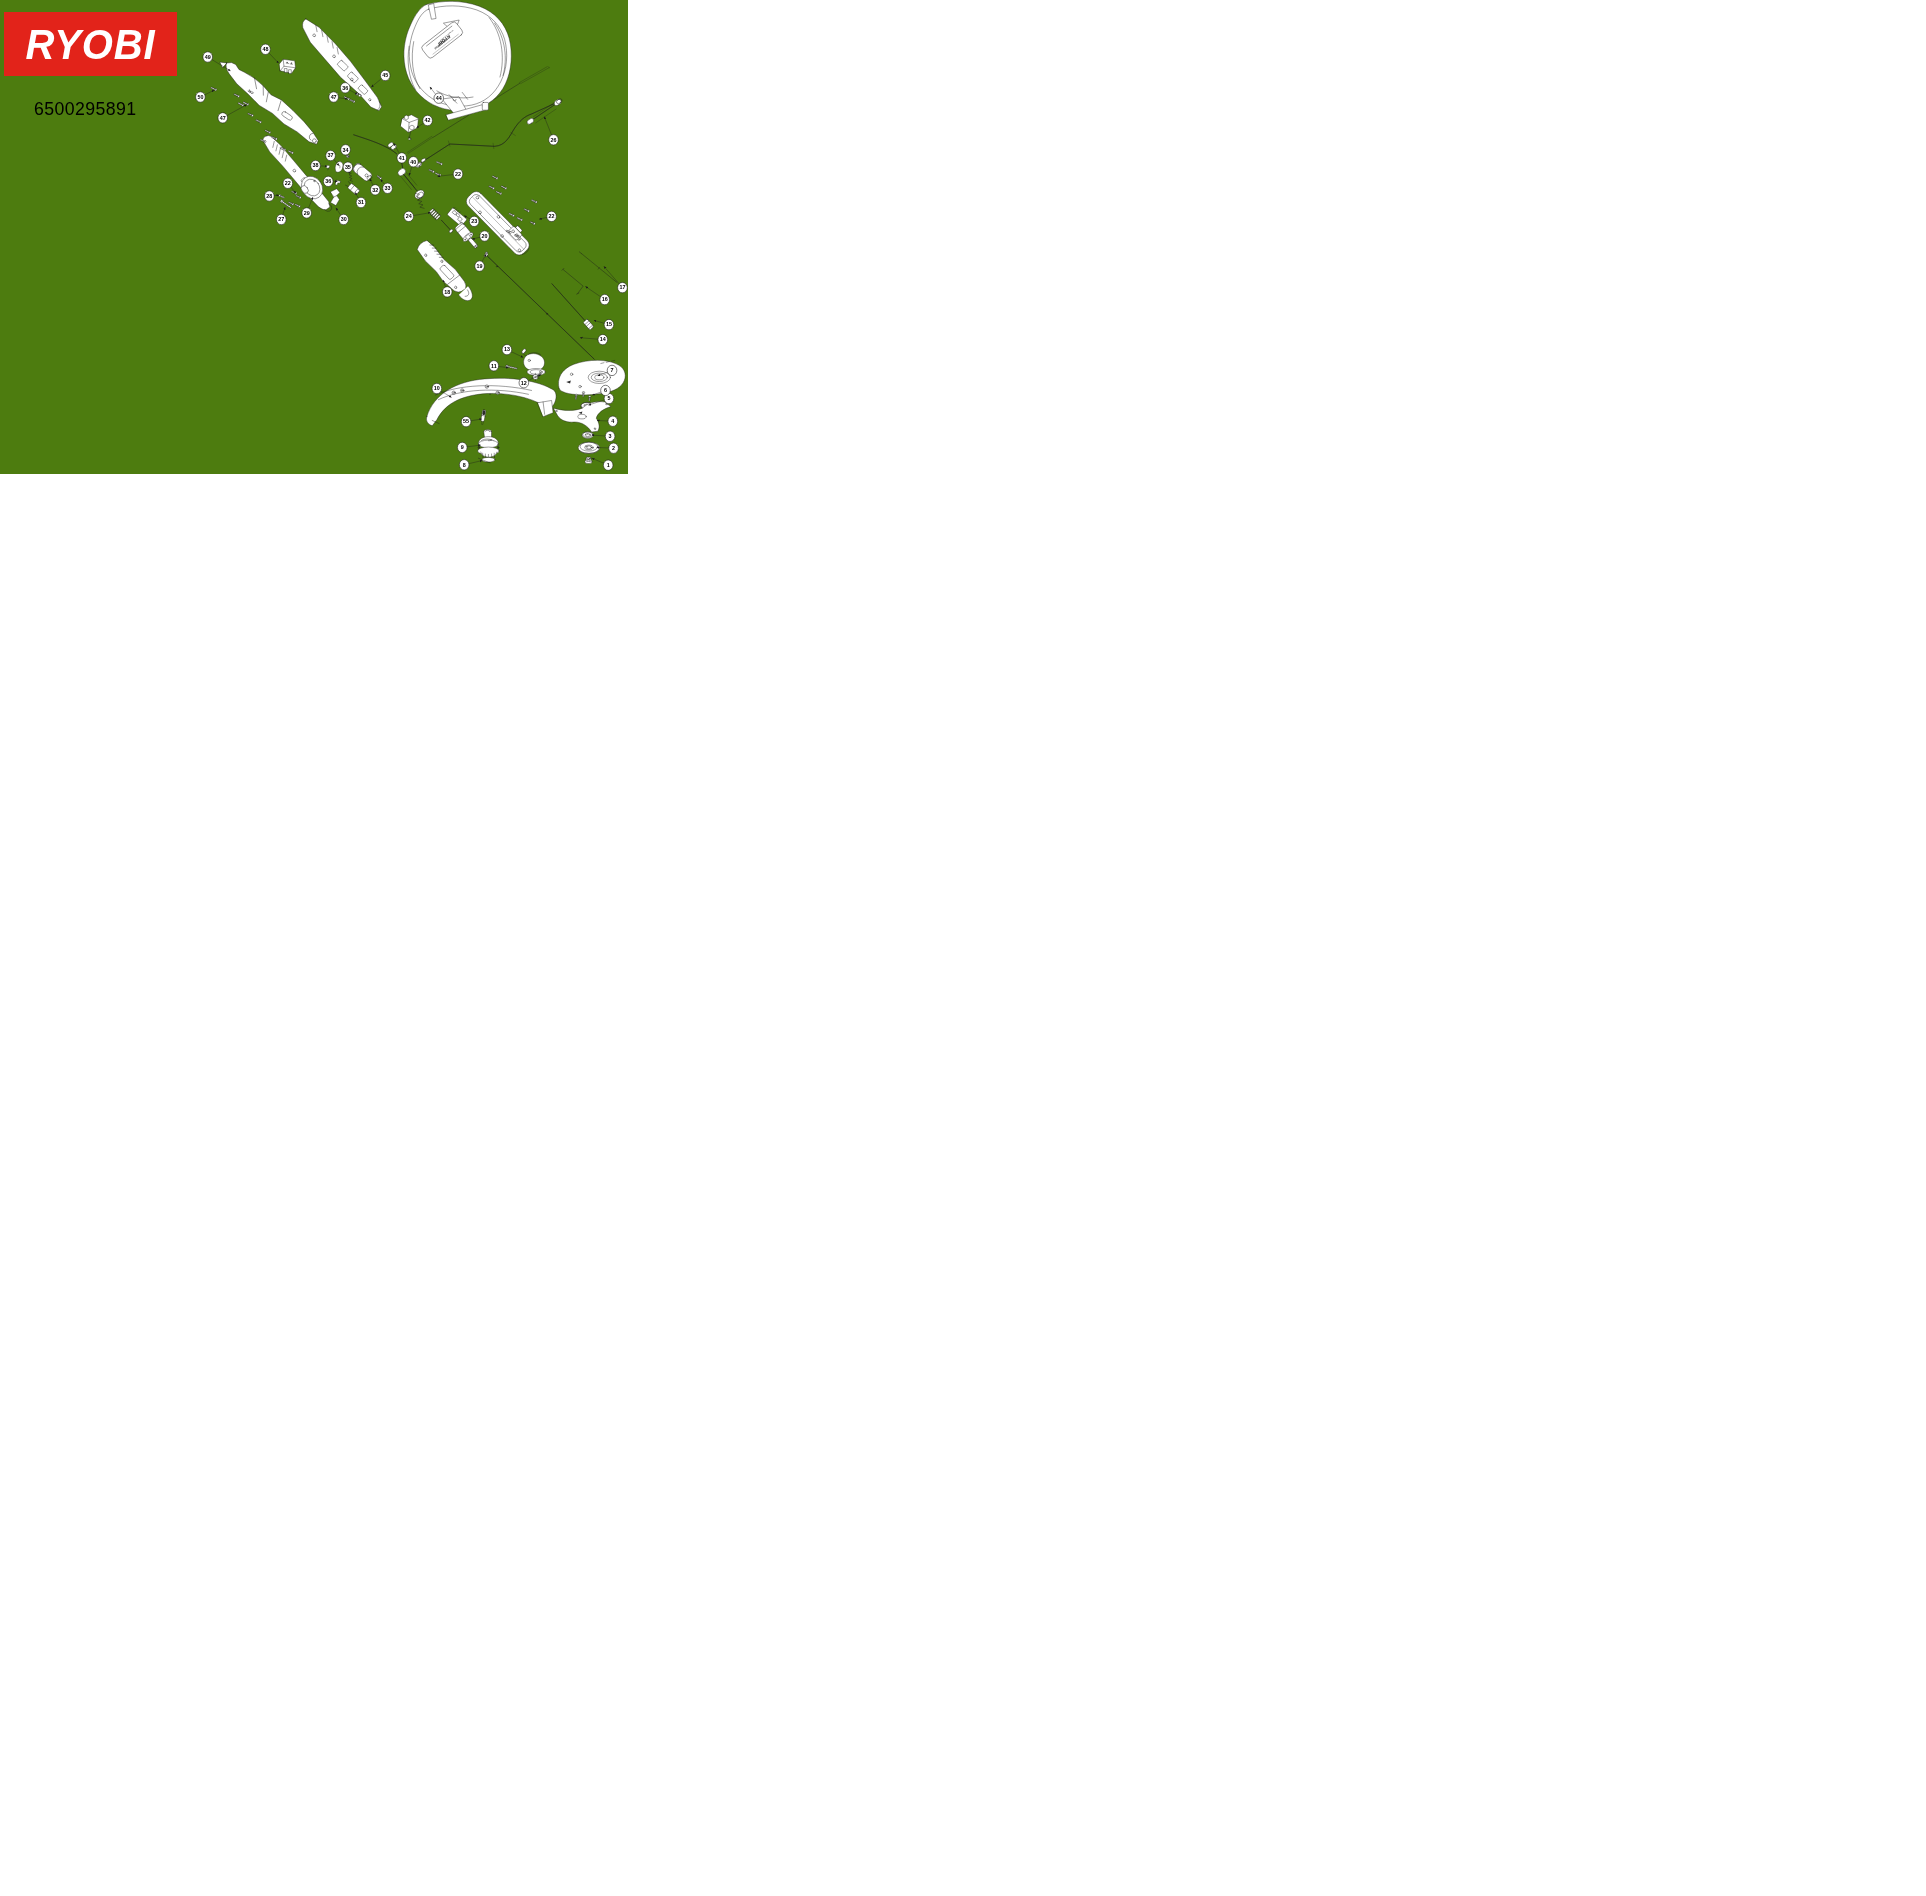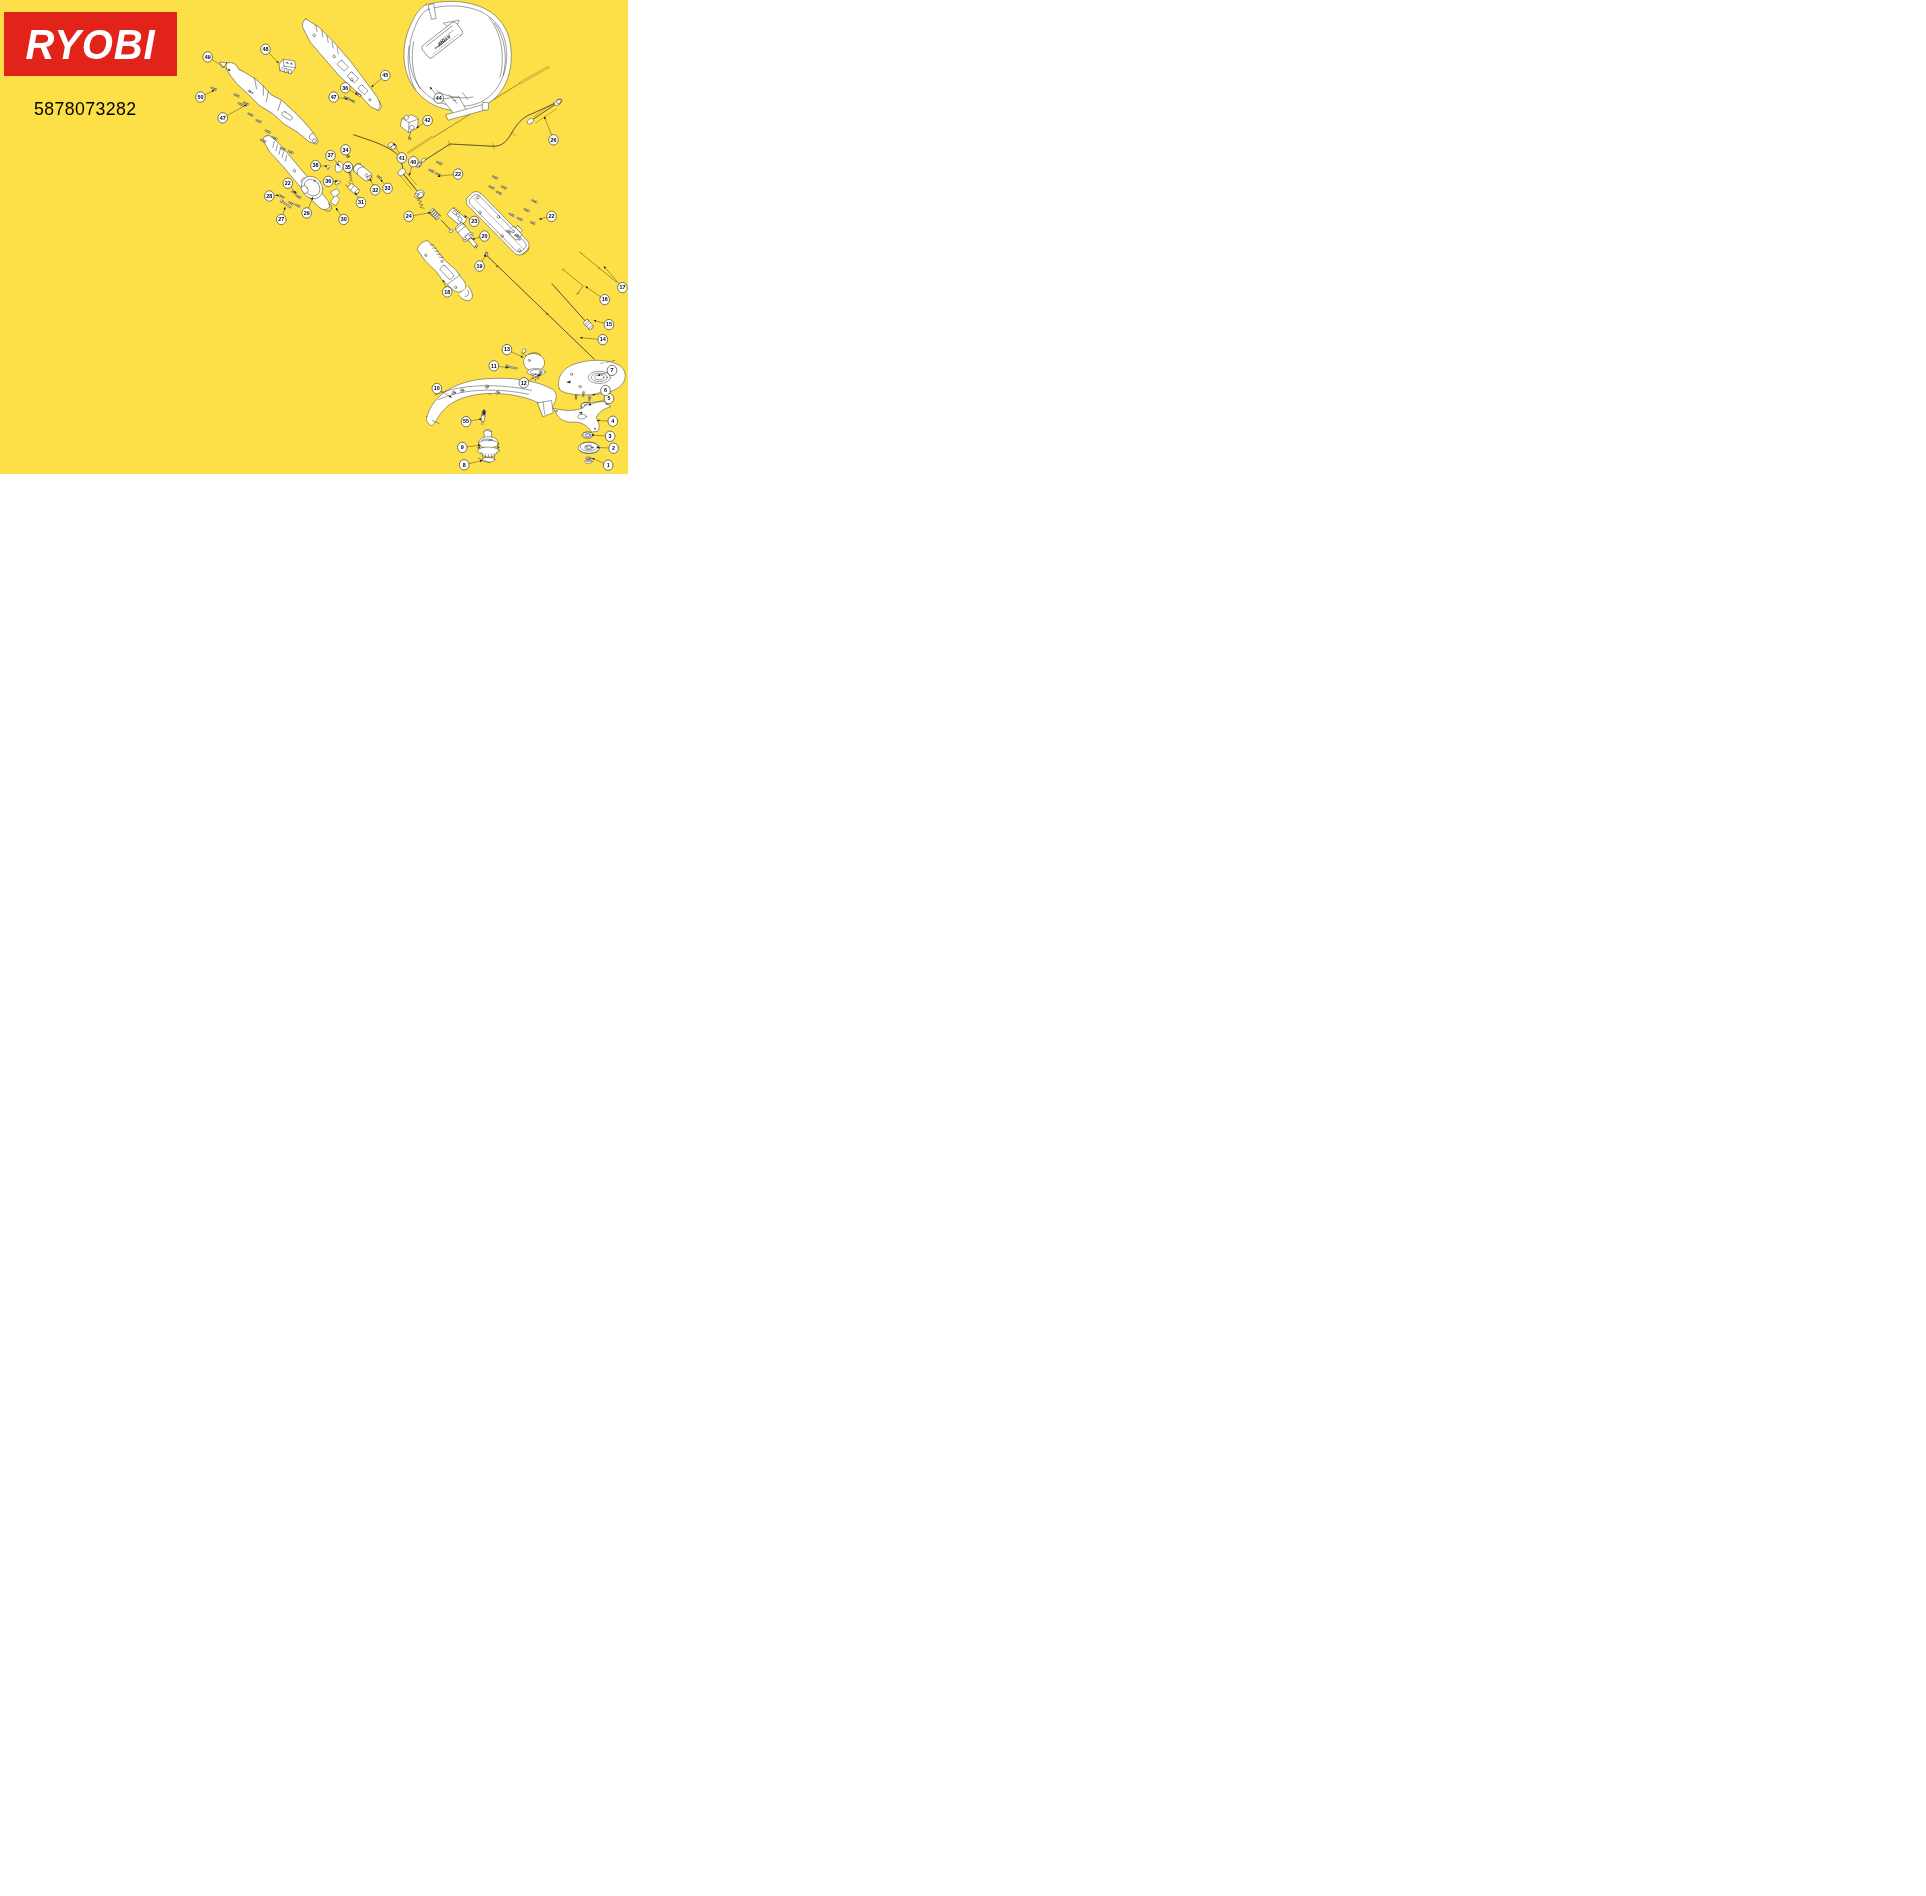--- a/index.html
+++ b/index.html
@@ -1,17 +1,17 @@
 <!DOCTYPE html>
 <html style="font-size:6.2px"><head>
 <meta charset="utf-8">
 <style>
   html,body{margin:0;padding:0;background:#fff;}
   body{font-family:"Liberation Sans",sans-serif;}
-  #page{position:relative;width:628px;height:474px;background:#fde047;overflow:hidden;}
+  #page{position:relative;width:628px;height:474px;background:#4d7c0f;overflow:hidden;}
   #logo{position:absolute;left:3.9px;top:12.3px;width:173px;height:64px;display:flex;align-items:center;justify-content:center;}
   #logo .word{font-style:italic;font-weight:bold;font-size:40px;letter-spacing:0.8px;transform:scaleY(1.08);}
   #partnum{position:absolute;left:34px;top:99px;font-size:17.7px;color:#000;letter-spacing:0.4px;font-weight:400;}
   svg{position:absolute;left:0;top:0;}
   
   #art *{stroke:#1c1c1c;stroke-width:1.1;fill:none;stroke-linecap:round;stroke-linejoin:round;}
   #art .f{fill:#ffffff;}
   #art .dk{fill:#2b2b2b;stroke:none;}
   #art .thin{stroke-width:0.7;}
   .leader{stroke:#1c1c1c;stroke-width:1;fill:none;}
@@ -22,21 +22,21 @@
   #screws line,#screws path{stroke:#1c1c1c;stroke-width:1;fill:none;}
 </style>
 </head>
 <body>
 
 <div id="page">
 
   <div id="logo" style="background: rgb(226, 35, 26);">
     <span class="word" style="color: rgb(255, 255, 255);">RYOBI</span>
   </div>
-  <div id="partnum">5878073282</div>
+  <div id="partnum">6500295891</div>
 
   <svg width="628" height="474" viewBox="0 0 1630 1231">
     <defs>
       <marker id="ah" markerWidth="9" markerHeight="8" refX="6.5" refY="3" orient="auto">
         <path d="M0,0 L7,3 L0,6 Z" fill="#1c1c1c"></path>
       </marker>
     </defs>
 
     <g id="art">
 

